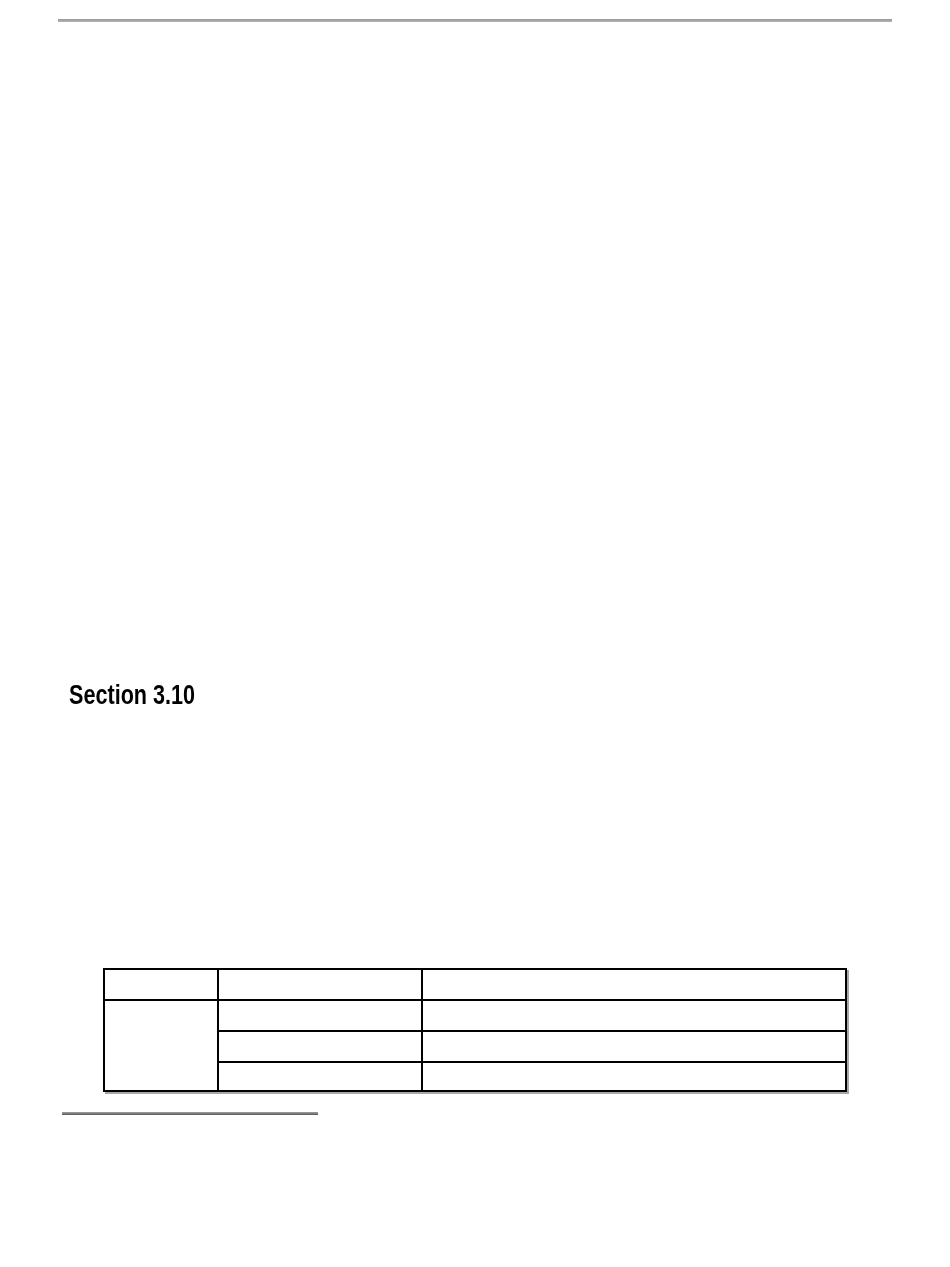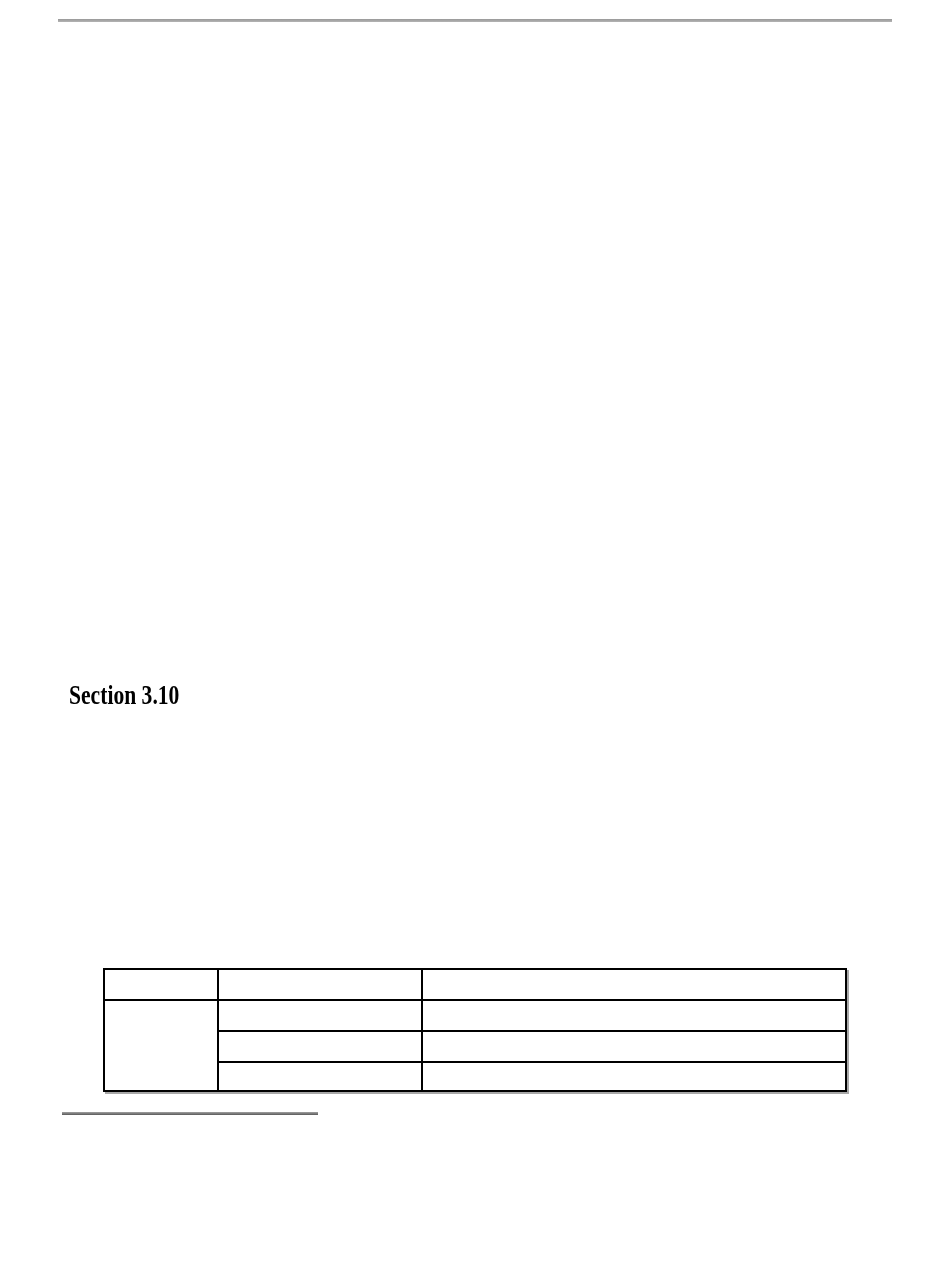--- a/index.html
+++ b/index.html
@@ -5,21 +5,21 @@
   html, body {
     margin: 0;
     padding: 0;
     background: #ffffff;
   }
   .page {
     position: relative;
     width: 950px;
     height: 1267px;
     background: #ffffff;
-    font-family: Liberation Serif, serif;
+    font-family: Liberation Sans, sans-serif;
     overflow: hidden;
   }
   
   .top-rule {
     position: absolute;
     left: 58px;
     top: 19px;
     width: 834px;
     height: 3px;
     background: linear-gradient(to bottom, #989898, #b4b4b4);

